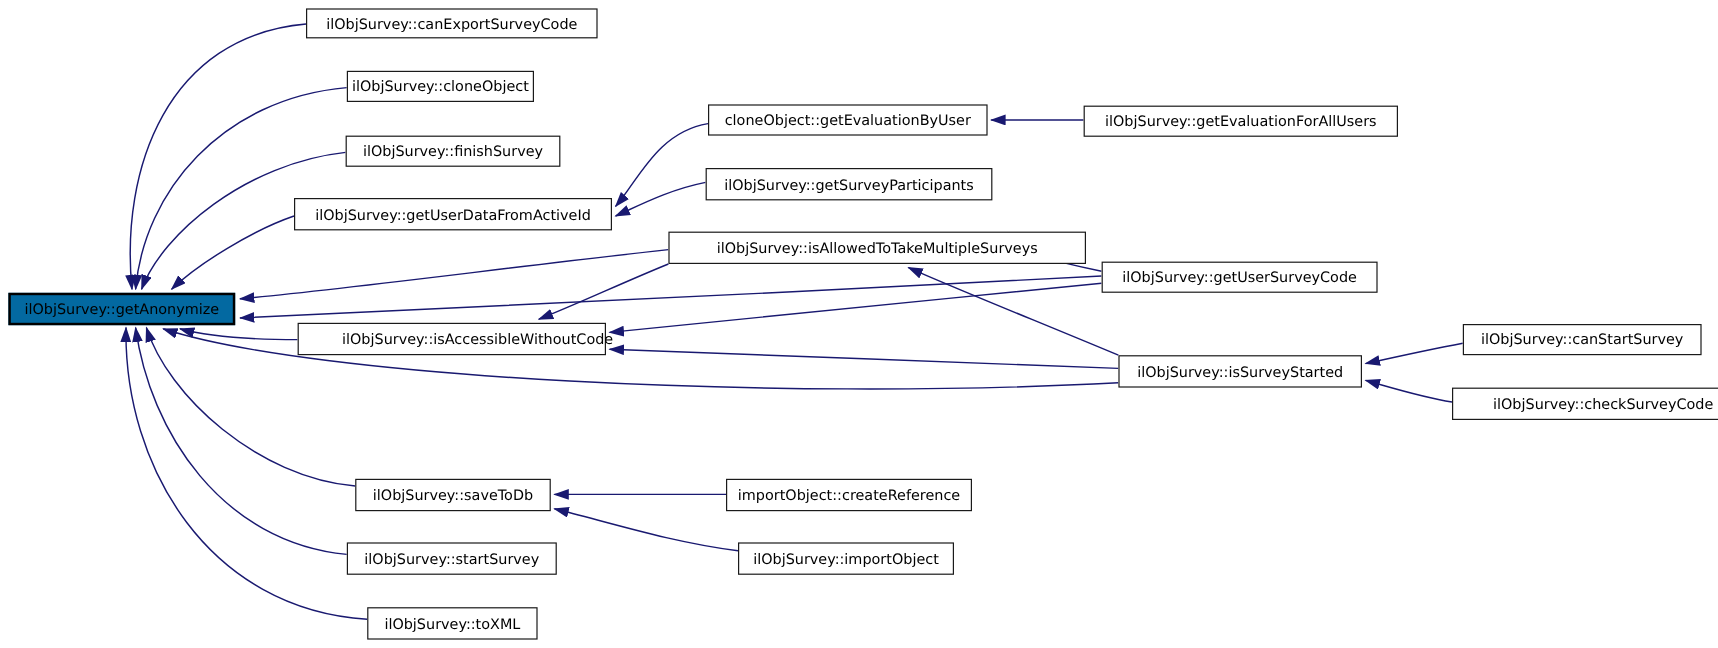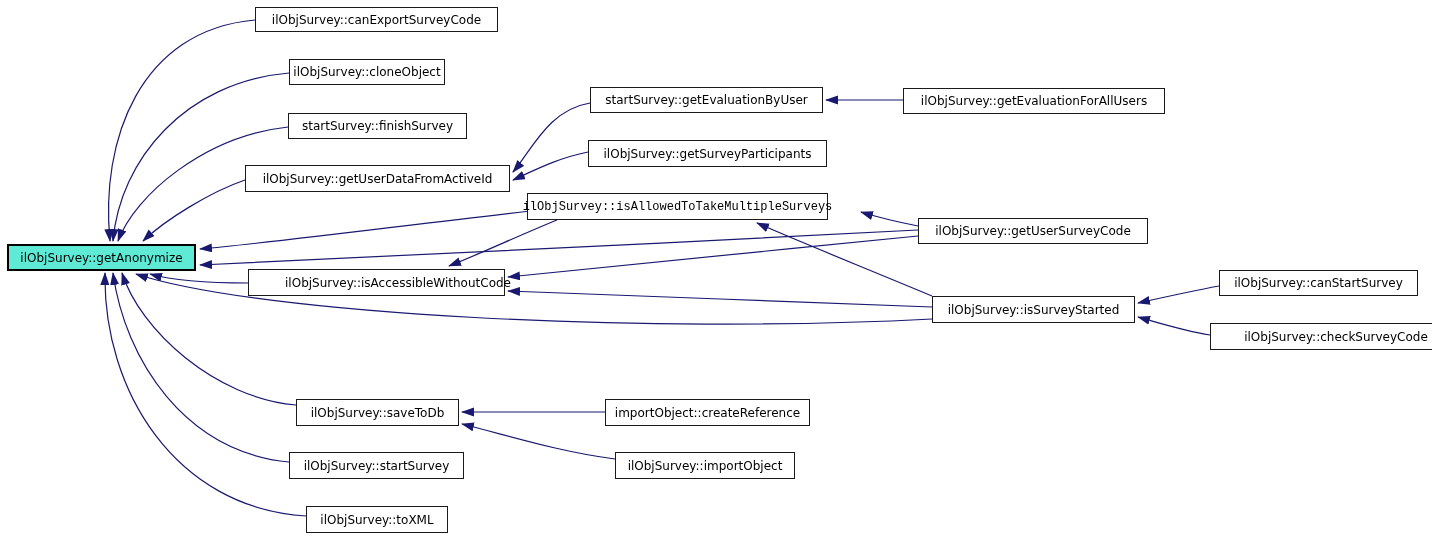--- a/index.html
+++ b/index.html
@@ -15,21 +15,21 @@
     position:absolute;
     display:flex;align-items:center;justify-content:center;
     background:#ffffff;
     border:1px solid #1a1a1a;
     box-sizing:border-box;
     font-size:12px;color:#000000;
     white-space:nowrap;
     cursor:pointer;
   }
   .node.root{
-    background:#5eead4;
+    background:#0369a1;
     border:2px solid #000000;
     cursor:default;
   }
 </style>
 </head>
 <body>
 
 <div class="canvas">
   <svg class="edge-layer" width="1432" height="540" viewBox="0 0 1432 540" xmlns="http://www.w3.org/2000/svg">
     <defs>
@@ -60,26 +60,26 @@
         <path d="M1219,286 C1192,291 1165,297 1138,303" fill="none" stroke="#191970" stroke-width="1.2" marker-end="url(#arrow)"></path>
         <path d="M1210,335 C1185,331 1163,324 1138,317" fill="none" stroke="#191970" stroke-width="1.2" marker-end="url(#arrow)"></path>
         <path d="M605,412 C560,412 510,412 462,412" fill="none" stroke="#191970" stroke-width="1.2" marker-end="url(#arrow)"></path>
         <path d="M615,459 C560,452 510,436 462,424" fill="none" stroke="#191970" stroke-width="1.2" marker-end="url(#arrow)"></path>
       </g>
   </svg>
   <div id="node-layer">
       <div class="node root" style="left: 7px; top: 244px; width: 189px; height: 27px;">ilObjSurvey::getAnonymize</div>
       <div class="node" style="left: 255px; top: 7px; width: 243px; height: 25px;">ilObjSurvey::canExportSurveyCode</div>
       <div class="node" style="left: 289px; top: 59px; width: 156px; height: 26px;">ilObjSurvey::cloneObject</div>
-      <div class="node" style="left: 288px; top: 113px; width: 179px; height: 26px;">startSurvey::finishSurvey</div>
+      <div class="node" style="left: 288px; top: 113px; width: 179px; height: 26px;">ilObjSurvey::finishSurvey</div>
       <div class="node" style="left: 245px; top: 165px; width: 265px; height: 27px;">ilObjSurvey::getUserDataFromActiveId</div>
-      <div class="node" style="left: 590px; top: 87px; width: 233px; height: 26px;">startSurvey::getEvaluationByUser</div>
+      <div class="node" style="left: 590px; top: 87px; width: 233px; height: 26px;">cloneObject::getEvaluationByUser</div>
       <div class="node" style="left: 588px; top: 140px; width: 239px; height: 27px;">ilObjSurvey::getSurveyParticipants</div>
       <div class="node" style="left: 903px; top: 88px; width: 262px; height: 26px;">ilObjSurvey::getEvaluationForAllUsers</div>
-      <div class="node" style="left: 527px; top: 193px; width: 301px; height: 27px; font-family: Liberation Mono, monospace;">ilObjSurvey::isAllowedToTakeMultipleSurveys</div>
+      <div class="node" style="left: 557px; top: 193px; width: 348px; height: 27px;">ilObjSurvey::isAllowedToTakeMultipleSurveys</div>
       <div class="node" style="left: 918px; top: 218px; width: 230px; height: 26px;">ilObjSurvey::getUserSurveyCode</div>
       <div class="node" style="left: 248px; top: 269px; width: 257px; height: 27px; padding-left: 43px;">ilObjSurvey::isAccessibleWithoutCode</div>
       <div class="node" style="left: 932px; top: 296px; width: 203px; height: 27px;">ilObjSurvey::isSurveyStarted</div>
       <div class="node" style="left: 1219px; top: 270px; width: 199px; height: 26px;">ilObjSurvey::canStartSurvey</div>
       <div class="node" style="left: 1210px; top: 323px; width: 252px; height: 27px;">ilObjSurvey::checkSurveyCode</div>
       <div class="node" style="left: 296px; top: 399px; width: 163px; height: 27px;">ilObjSurvey::saveToDb</div>
       <div class="node" style="left: 605px; top: 399px; width: 205px; height: 27px;">importObject::createReference</div>
       <div class="node" style="left: 289px; top: 452px; width: 175px; height: 27px;">ilObjSurvey::startSurvey</div>
       <div class="node" style="left: 615px; top: 452px; width: 180px; height: 27px;">ilObjSurvey::importObject</div>
       <div class="node" style="left: 306px; top: 506px; width: 142px; height: 27px;">ilObjSurvey::toXML</div>

